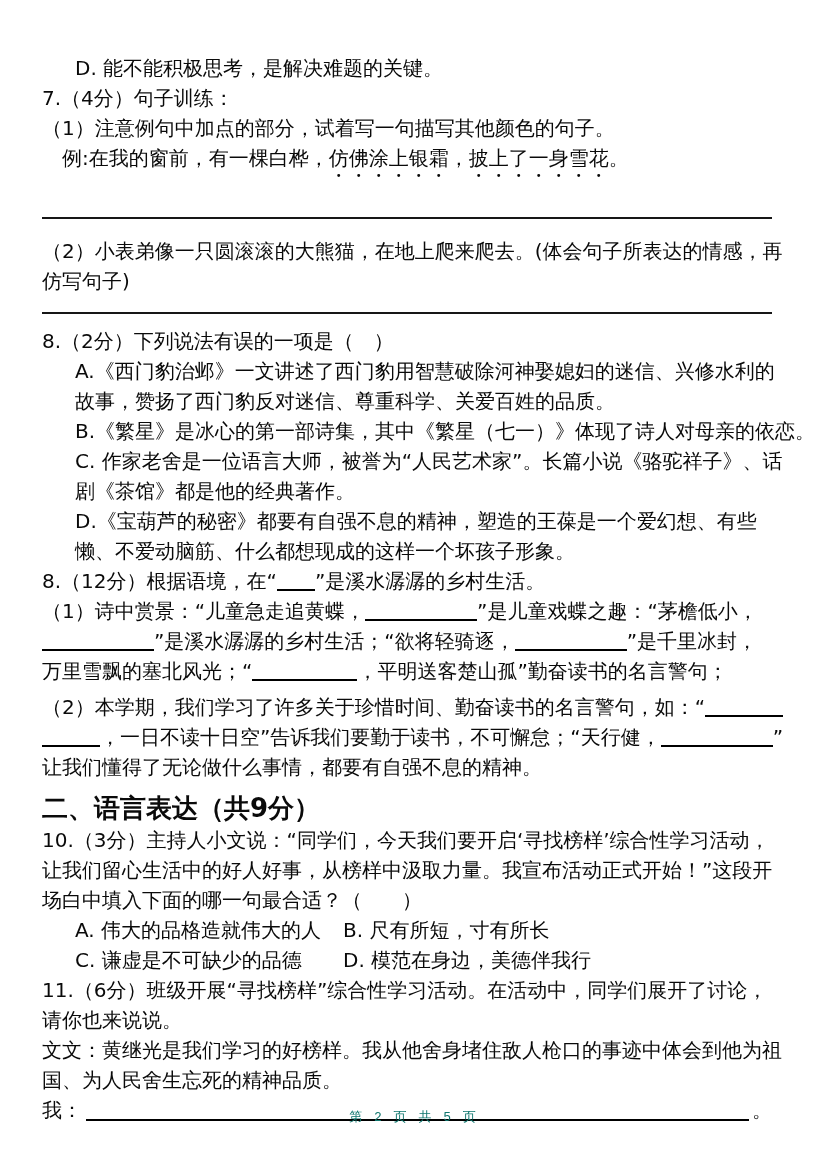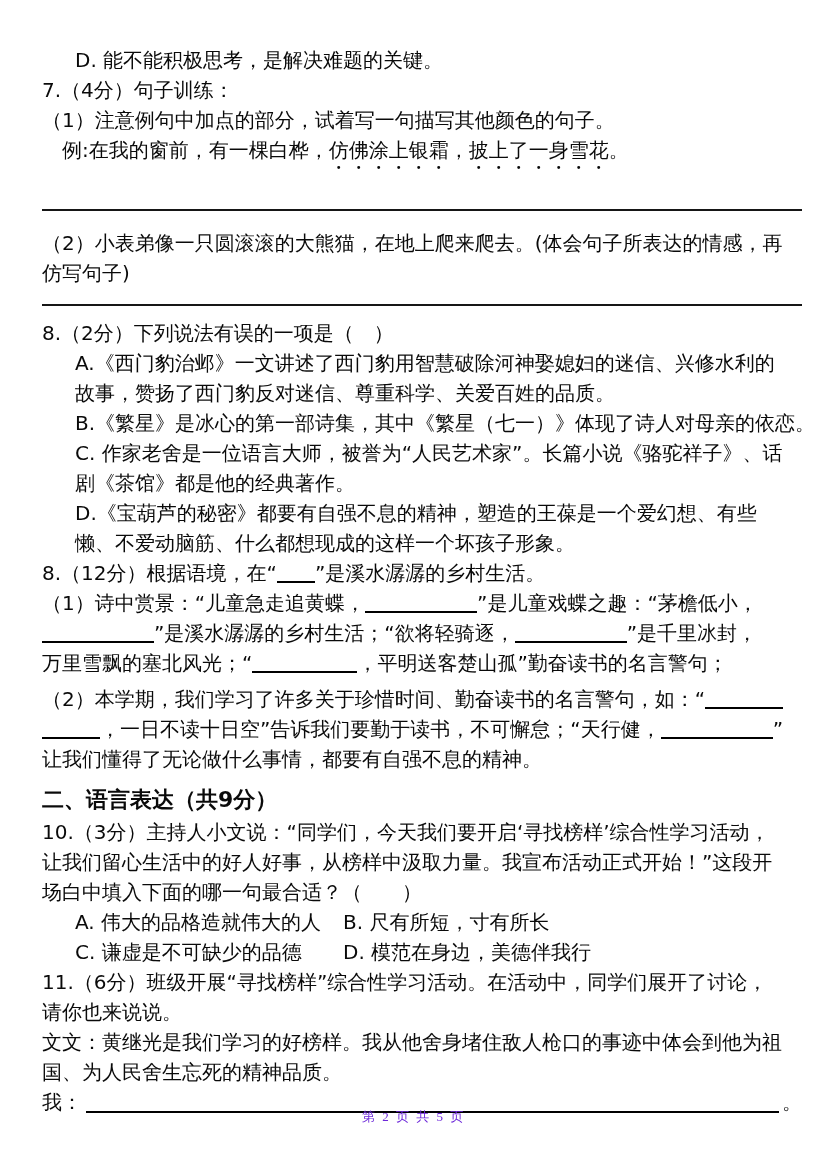--- a/index.html
+++ b/index.html
@@ -3,51 +3,51 @@
 <meta charset="utf-8">
 <style>
   * { margin:0; padding:0; box-sizing:border-box; }
   html, body { width:827px; height:1169px; background:#ffffff; }
   body {
     font-family:"DejaVu Sans","Liberation Sans",sans-serif;
     color:#0a0a0a;
     position:relative;
     overflow:hidden;
   }
-  .page { padding:45px 25px 0 42px; font-size:20px; line-height:30px; }
+  .page { padding:45px 55px 0 42px; font-size:20px; line-height:30px;margin-top:8px; }
   .line { white-space:nowrap; }
   .indent-opt { padding-left:33px; }
   .indent-ex  { padding-left:20px; }
   .rule {
     border-top:2px solid #161616;
     height:0; width:100%;
   }
   .blank {
     display:inline-block;
     border-bottom:2px solid #000;
     height:18px;
     vertical-align:-3px;
   }
   .b38 {width:38px} .b58{width:58px} .b78{width:78px} .b105{width:105px} .b112{width:112px}
   .emph {
     -webkit-text-emphasis:filled dot;
     -webkit-text-emphasis-position:under right;
     text-emphasis:filled dot;
     text-emphasis-position:under right;
   }
-  .sec-header { font-weight:bold; font-size:22px; line-height:34px; margin-top:9px; }
+  .sec-header { font-weight:bold; font-size:26px; line-height:34px; margin-top:9px; }
   .opt-col { display:inline-block; width:268px; }
   .answer-row { display:flex; align-items:flex-end; }
   .blank-grow { flex:1; border-bottom:2px solid #000; height:18px; margin:0 3px 4px 4px; }
   .footer {
     position:absolute; top:1108px; left:0; right:0;
     text-align:center;
     font-size:13px;
-    font-family:Liberation Serif, serif;
-    color:#6d28d9;
+    font-family:Liberation Mono, monospace;
+    color:#0f766e;
     letter-spacing:2px;
   }
 </style>
 </head>
 <body>
 
 <div class="page">
 
   <div class="line indent-opt">D. 能不能积极思考，是解决难题的关键。</div>
 

